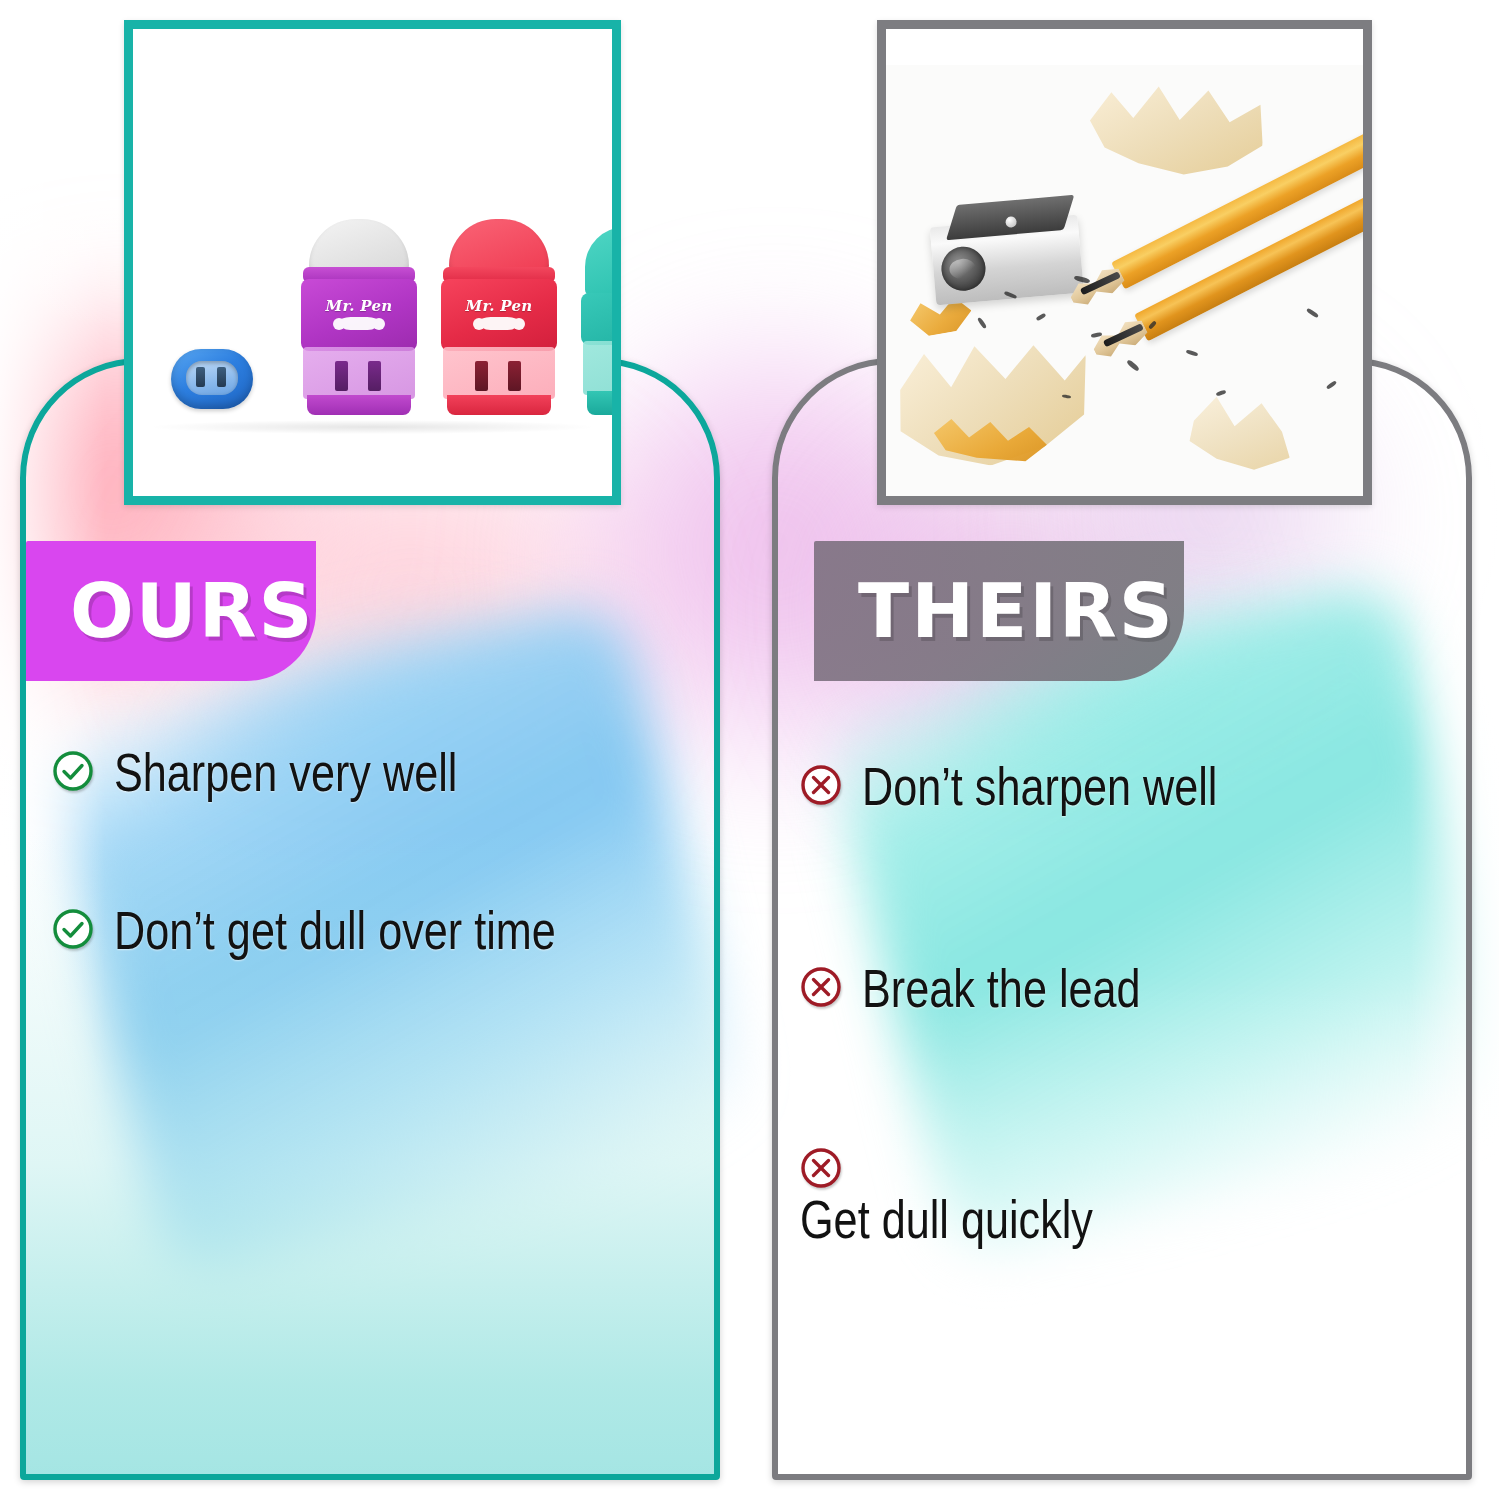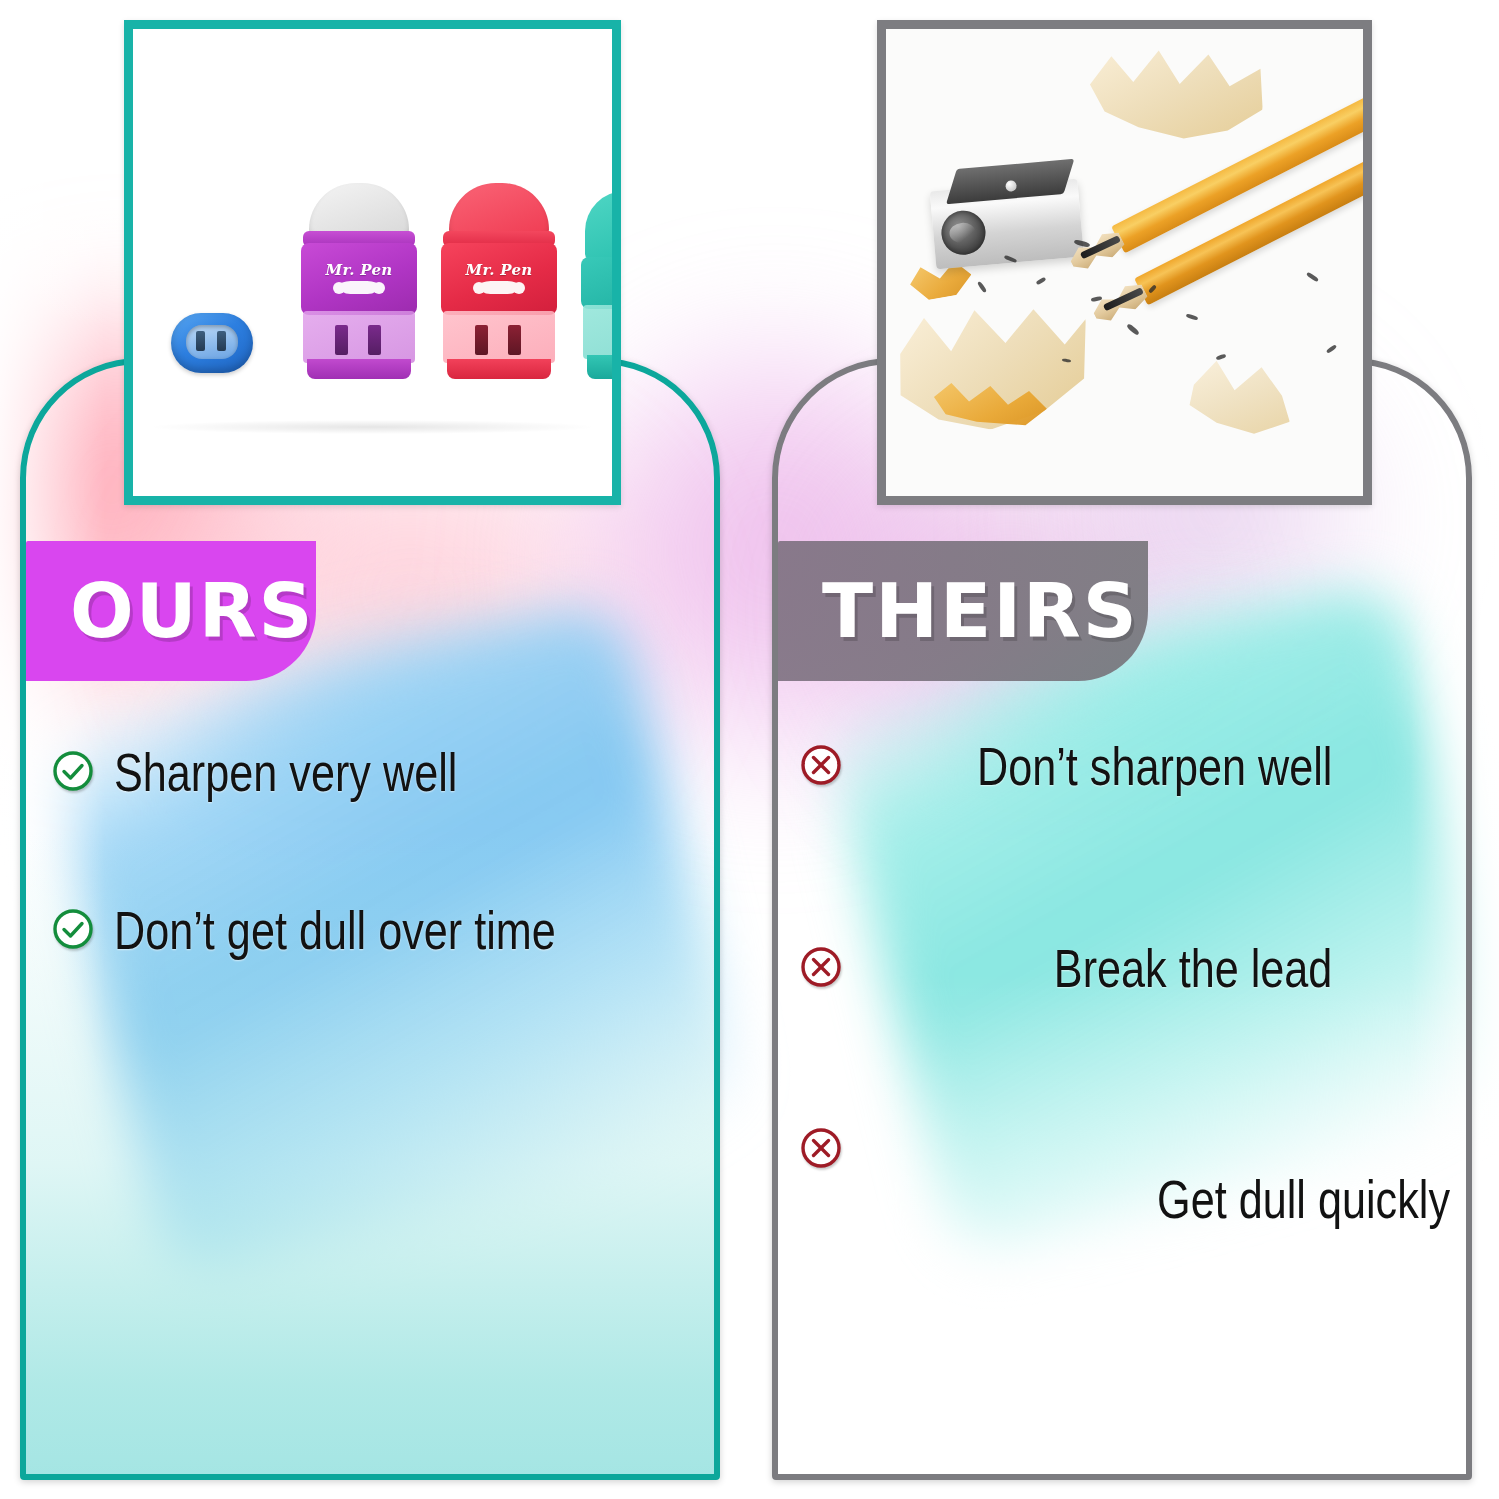--- a/index.html
+++ b/index.html
@@ -135,21 +135,21 @@
     border-color: #18b3a8;
     box-shadow: 0 2px 6px rgba(0,0,0,.12);
   }
   #photo-theirs {
     left: 877px; top: 20px;
     width: 495px; height: 485px;
     border-width: 9px;
     border-color: #7d7d81;
     box-shadow: 0 2px 6px rgba(0,0,0,.12);
   }
-  .photo-inner { position: absolute; inset: 0; background: #fff; overflow: hidden; }
+  .photo-inner { position: absolute; inset: 0; background: #fff; overflow: hidden; margin-top: 36px; }
 
   
   .prod-row {
     position: absolute;
     left: 0; right: 0;
     top: 120px;
     height: 230px;
   }
   .prod { position: absolute; bottom: 0; }
 
@@ -373,40 +373,40 @@
     align-items: center;
     padding-left: 44px;
     border-bottom-right-radius: 70px;
     border-top-left-radius: 2px;
   }
   #banner-ours {
     left: 26px; top: 541px; width: 290px;
     background: #d946ef;
   }
   #banner-theirs {
-    left: 778px; top: 541px; width: 370px;
+    left: 814px; top: 541px; width: 370px;
     background: linear-gradient(to right, rgba(122,110,125,.88), rgba(120,118,124,.92));
   }
   .banner-text {
     font-family: "DejaVu Sans", sans-serif;
     font-weight: bold;
     font-size: 75px;
     letter-spacing: 2px;
     color: #ffffff;
     line-height: 1;
     text-shadow: 3px 4px 0 rgba(0,0,0,.16);
   }
 
   
   .list {
     position: absolute;
     z-index: 7;
   }
   #list-ours   { left: 52px;  top: 742px; width: 660px; }
-  #list-theirs { left: 800px; top: 736px; width: 650px; text-align: right; }
+  #list-theirs { left: 800px; top: 756px; width: 650px; }
 
   .list-item {
     display: flex;
     align-items: flex-start;
     margin-bottom: 96px;
   }
   .mark {
     flex: 0 0 auto;
     width: 42px; height: 42px;
     margin-top: 8px;

